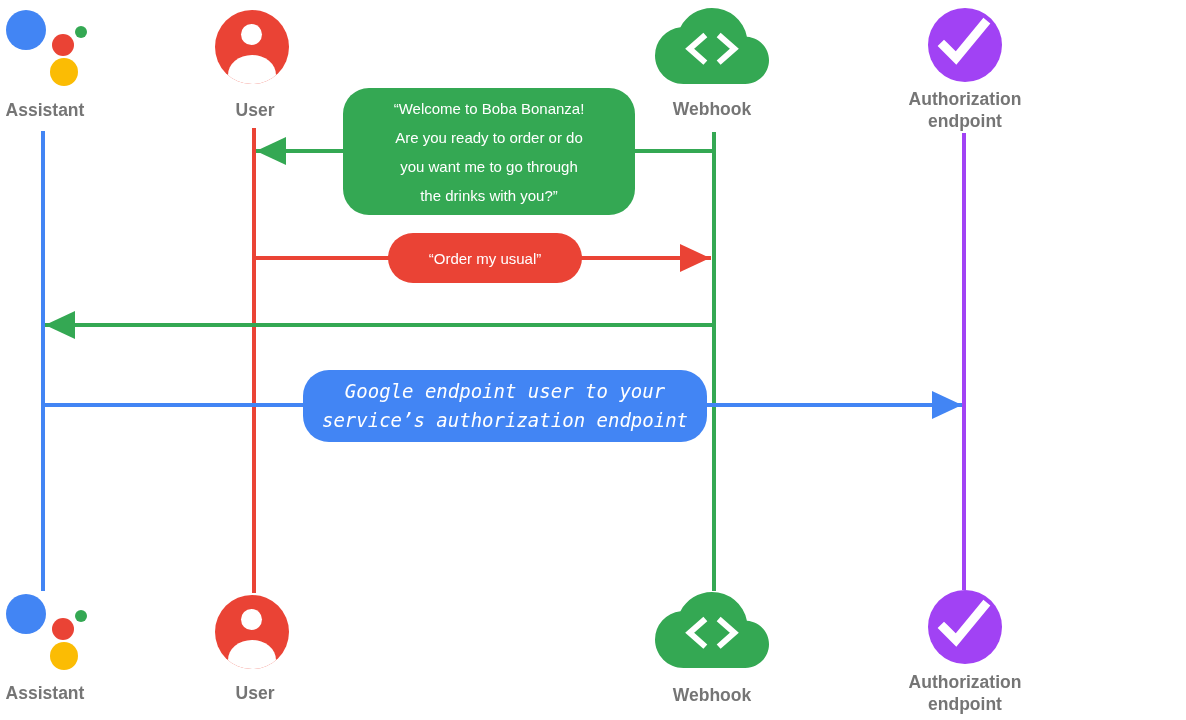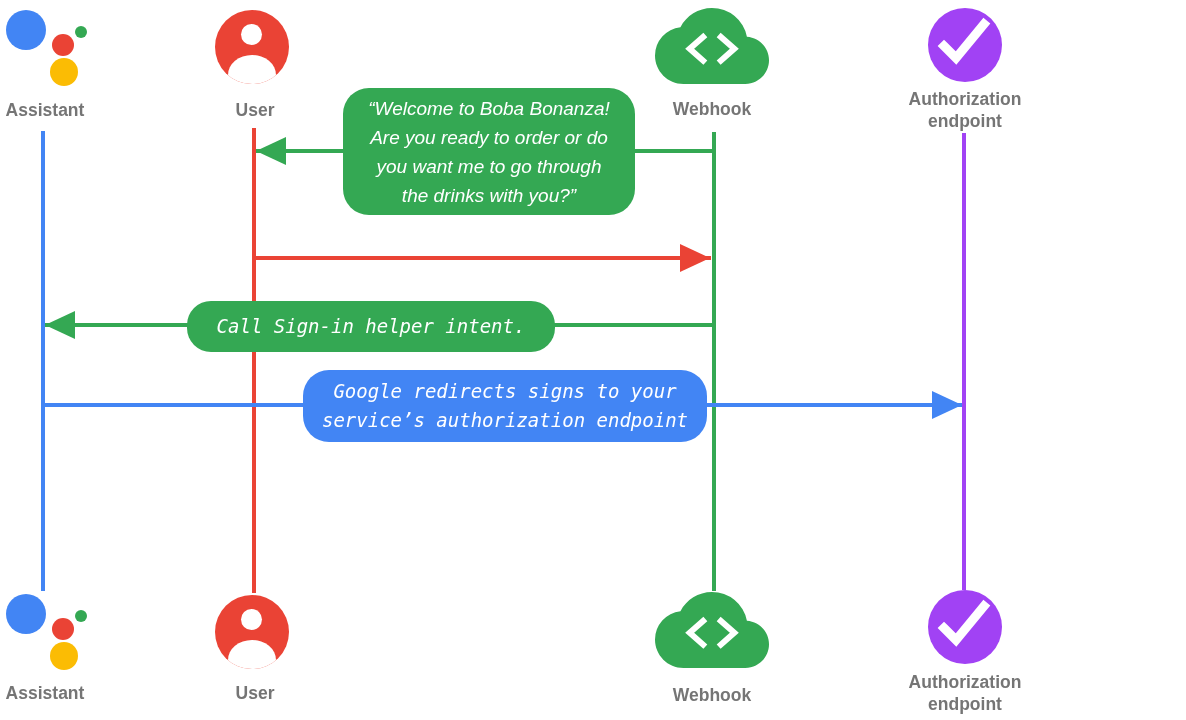--- a/index.html
+++ b/index.html
@@ -21,21 +21,21 @@
   .arrow{position:absolute;width:0;height:0;border-top:14px solid transparent;border-bottom:14px solid transparent;}
   .arrow.pt-left{border-right-width:30px;border-right-style:solid;}
   .arrow.pt-right{border-left-width:30px;border-left-style:solid;}
   .ah-1{left:256px;top:137px;border-right-color:#34a853;}
   .ah-2{left:680px;top:244px;border-left-color:#ea4335;}
   .ah-3{left:45px;top:311px;border-right-color:#34a853;}
   .ah-4{left:932px;top:391px;border-left-color:#4285f4;}
   
   .bubble{position:absolute;color:#fff;display:flex;align-items:center;justify-content:center;
           text-align:center;white-space:pre-line;}
-  .bubble.sans{font-size:19px;line-height:29px;font-family:"Liberation Sans",sans-serif;font-style:italic;}
+  .bubble.sans{font-size:15px;line-height:29px;font-family:"Liberation Sans",sans-serif;}
   .bubble.mono{font-size:19px;line-height:29px;font-style:italic;
                font-family:"DejaVu Sans Mono","Liberation Mono",monospace;}
   .bb-1{left:343px;top:88px;width:292px;height:127px;background:#34a853;border-radius:26px;}
   .bb-2{left:388px;top:233px;width:194px;height:50px;background:#ea4335;border-radius:25px;}
   .bb-3{left:187px;top:301px;width:368px;height:51px;background:#34a853;border-radius:24px;}
   .bb-4{left:303px;top:370px;width:404px;height:72px;background:#4285f4;border-radius:26px;line-height:28px;}
   .bb-5{left:742px;top:460px;width:441px;height:100px;background:#28c1de;border-radius:28px;}
   
   .actor-label{position:absolute;width:130px;text-align:center;font-weight:bold;
                font-size:17.5px;line-height:22px;color:#757575;}
@@ -91,22 +91,22 @@
   <div class="mline ml-3"></div>
   <div class="arrow pt-left ah-3"></div>
 
   <div class="mline ml-4"></div>
   <div class="arrow pt-right ah-4"></div>
 
   <div class="bubble sans bb-1">“Welcome to Boba Bonanza!
 Are you ready to order or do
 you want me to go through
 the drinks with you?”</div>
-  <div class="bubble mono bb-3">Call Sign-in helper intent.</div>
-  <div class="bubble mono bb-4">Google redirects signs to your
+  <div class="bubble sans bb-2">“Order my usual”</div>
+  <div class="bubble mono bb-4">Google endpoint user to your
 service’s authorization endpoint</div>
 
   <div class="ga-icon ga-top">
     <i class="ga-blue"></i>
     <i class="ga-green"></i>
     <i class="ga-red"></i>
     <i class="ga-yellow"></i>
   </div>
 
   <div class="user-icon ui-top">

